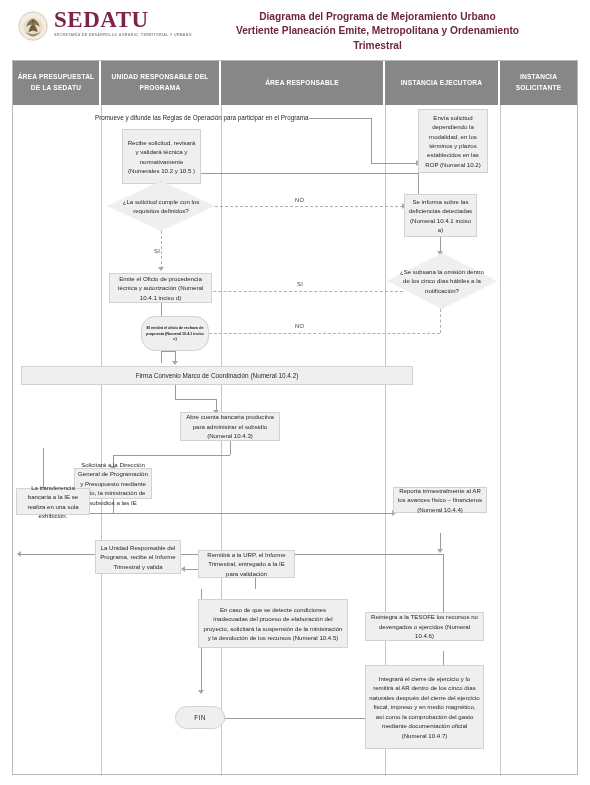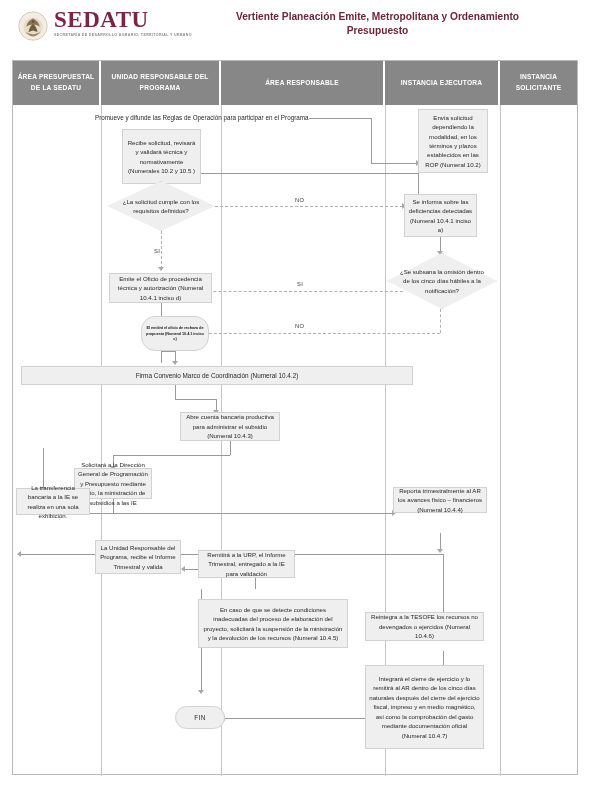--- a/index.html
+++ b/index.html
@@ -231,22 +231,23 @@
         <path d="M9 27 C13 30 17 31 20 31 C23 31 27 30 31 27 C27 32 23 34 20 34 C17 34 13 32 9 27 Z" fill="#9c8a63"></path>
         <circle cx="20" cy="14" r="1.5" fill="#5d4d33"></circle>
       </svg>
       <div id="logo-text">
         <div id="logo-word">SEDATU</div>
         <div id="logo-sub">SECRETARÍA DE DESARROLLO AGRARIO, TERRITORIAL Y URBANO</div>
       </div>
     </div>
 
     <div id="doc-title">
+      <div>Diagrama del Programa de Mejoramiento Urbano</div>
       <div>Vertiente Planeación Emite, Metropolitana y Ordenamiento</div>
-      <div>Presupuesto</div>
+      <div>Trimestral</div>
     </div>
   </div>
 
   <div id="table-frame">
 
     <div id="col-header-row">
       <div class="col-head" style="width:88px">ÁREA PRESUPUESTAL DE LA SEDATU</div>
       <div class="col-head" style="width:120px">UNIDAD RESPONSABLE DEL PROGRAMA</div>
       <div class="col-head" style="width:164px">ÁREA RESPONSABLE</div>
       <div class="col-head" style="width:115px">INSTANCIA EJECUTORA</div>

